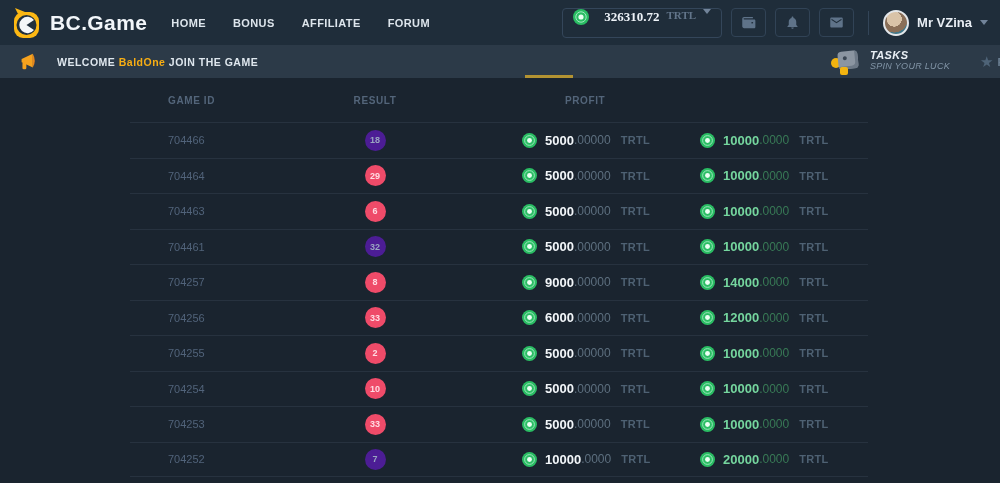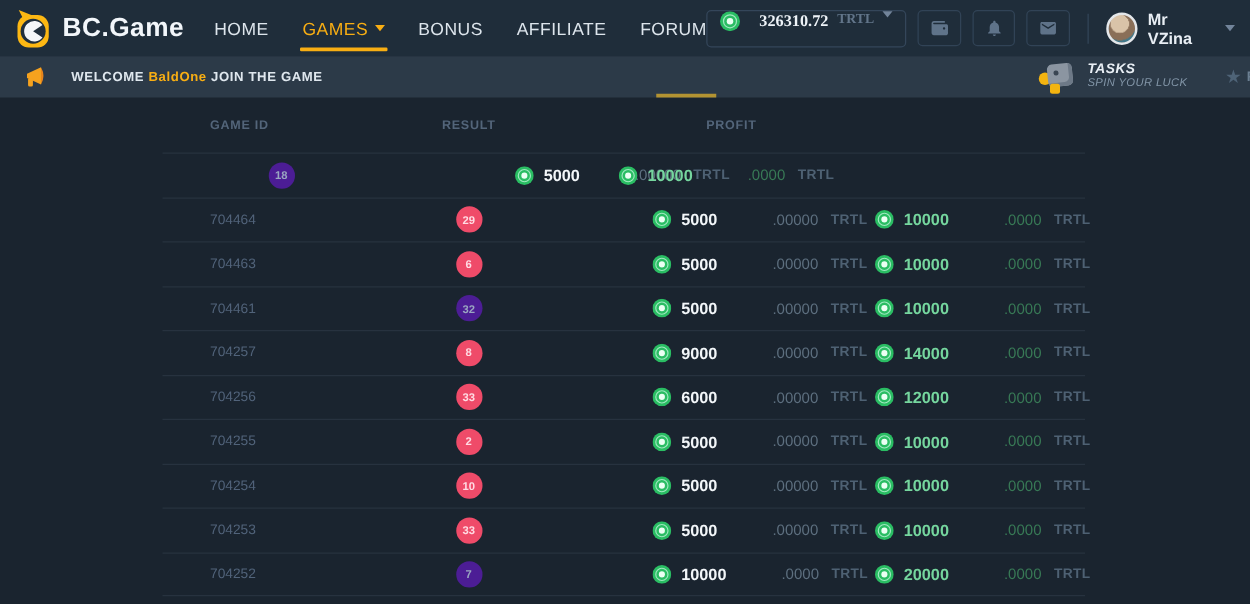--- a/index.html
+++ b/index.html
@@ -5,21 +5,21 @@
   * { margin:0; padding:0; box-sizing:border-box; }
   html,body { width:1000px; height:483px; overflow:hidden; background:#1a242f;
     font-family:"Liberation Sans", sans-serif; }
 
   
   .header { height:45px; background:#1f2d3a; display:flex; align-items:center;
     padding:0 12px 0 10px; position:relative; }
   .logo { width:32px; height:32px; flex:0 0 auto; }
   .brand { color:#f2f6fa; font-size:21px; font-weight:bold; letter-spacing:.4px; margin-left:8px; }
   .nav { display:flex; align-items:center; gap:27px; margin-left:24px; height:45px; }
-  .nav-item { color:#dde5ec; font-size:14px; font-weight:normal; letter-spacing:.4px;
+  .nav-item { color:#dde5ec; font-size:11px; font-weight:bold; letter-spacing:.4px;
     text-decoration:none; height:45px; display:flex; align-items:center; position:relative; cursor:pointer; }
   .nav-item.active { color:#f8ae13; }
   .nav-item.active .caret { border-top-color:#f8ae13; margin-left:5px; }
   .nav-item.active::after { content:""; position:absolute; left:-2px; right:-2px; bottom:4px;
     height:3px; background:#f8ae13; border-radius:1px; }
   .caret { width:0; height:0; border-left:4px solid transparent; border-right:4px solid transparent;
     border-top:5px solid #72849a; display:inline-block; }
 
   .balance-box { margin-left:auto; height:30px; border:1px solid #344counc撤;
     border:1px solid #34465a; border-radius:4px; display:flex; align-items:flex-start;
@@ -73,43 +73,39 @@
   .cell-id { padding-left:38px; color:#51637a; font-size:11px; }
   .cell-result { display:flex; justify-content:center; }
   .badge { width:21px; height:21px; border-radius:50%; display:flex; align-items:center;
     justify-content:center; font-size:9px; font-weight:bold; }
   .badge-red { background:#ef4b69; color:#ffdbe3; }
   .badge-dark { background:#4c1d95; color:#9aa6c1; }
   .cell-amount { display:flex; align-items:center; padding-left:92px; }
   .cell-profit { display:flex; align-items:center; padding-left:65px; }
   .coin { width:15px; height:15px; margin-right:8px; flex:0 0 auto; }
   .num-int { font-size:13px; font-weight:bold; color:#f2f6f9; }
-  .num-dec { font-size:12px; color:#5d6f7f;margin-left:44px; }
+  .num-dec { font-size:12px; color:#5d6f7f; }
   .num-int.green { color:#75d69e; }
   .num-dec.green-dim { color:#387a56; }
   .cur { font-size:11px; font-weight:bold; color:#4e6173; margin-left:10px; letter-spacing:.3px; }
 </style>
 </head>
 <body>
 
 <div class="header">
   <svg class="logo" viewBox="0 0 32 32">
     <path d="M8 7 L5 1 L15 5 Z" fill="#fdb813"></path>
     <rect x="4" y="5" width="25" height="26" rx="9" fill="#fdb813"></rect>
     <circle cx="16.5" cy="18" r="10" fill="#212f3c"></circle>
     <path d="M16.5 18 L24 13 A8.2 8.2 0 1 0 24 23 Z" fill="#f4f6f8"></path>
   </svg>
   <div class="brand">BC.Game</div>
 
   <div class="nav">
     <a class="nav-item">HOME</a>
-    <a class="nav-item active">
-        <span>GAMES</span>
-        <span class="caret"></span>
-      </a>
     <a class="nav-item">BONUS</a>
     <a class="nav-item">AFFILIATE</a>
     <a class="nav-item">FORUM</a>
   </div>
 
   <div class="balance-box">
     <svg class="coin" style="width:16px;height:16px" viewBox="0 0 16 16">
       <circle cx="8" cy="8" r="8" fill="#2abd63"></circle>
       <circle cx="8" cy="8" r="5.2" fill="none" stroke="#9fe8c0" stroke-width="1"></circle>
       <circle cx="8" cy="8" r="2.6" fill="#eafff3"></circle>
@@ -178,20 +174,21 @@
 
 <div class="main">
   <div class="table">
     <div class="thead">
       <div class="th-gameid">GAME ID</div>
       <div class="th-result">RESULT</div>
       <div class="th-profit">PROFIT</div>
     </div>
     <div>
   <div class="row">
+    <div class="cell-id">704466</div>
     <div class="cell-result">
       <div class="badge badge-dark">18</div>
     </div>
     <div class="cell-amount">
       <svg class="coin" viewBox="0 0 16 16">
         <circle cx="8" cy="8" r="8" fill="#2abd63"></circle>
         <circle cx="8" cy="8" r="5.2" fill="none" stroke="#9fe8c0" stroke-width="1"></circle>
         <circle cx="8" cy="8" r="2.6" fill="#eafff3"></circle>
       </svg>
       <span class="num-int">5000</span>

